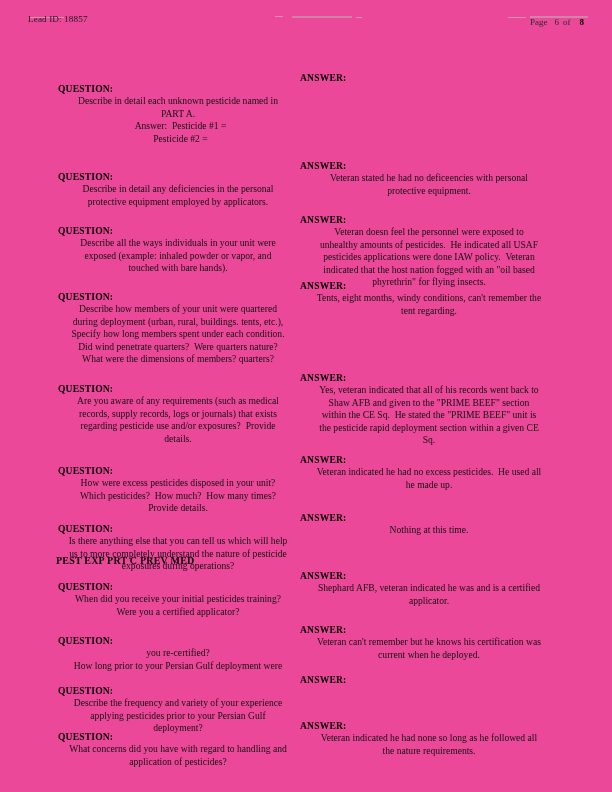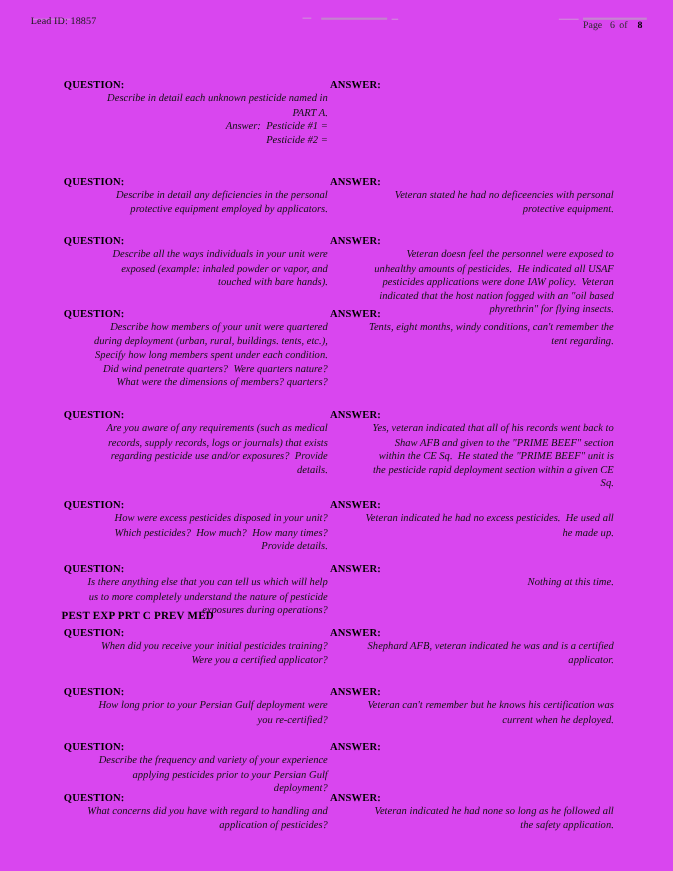--- a/index.html
+++ b/index.html
@@ -11,21 +11,21 @@
 
   body {
     font-family: "Liberation Serif", "DejaVu Serif", serif;
     color: #0d0d0d;
   }
 
   #page {
     position: relative;
     width: 612px;
     height: 792px;
-    background: #d946ef;
+    background: #ec4899;
     overflow: hidden;
   }
 
   
   .page-header {
     position: absolute;
     top: 14px;
     left: 0;
     width: 612px;
     height: 16px;
@@ -77,20 +77,21 @@
 
   .qa-row {
     position: relative;
     width: 612px;
   }
 
   .col-q {
     position: absolute;
     left: 58px;
     width: 240px;
+    margin-top: 11px;
   }
 
   .col-a {
     position: absolute;
     left: 300px;
     width: 258px;
   }
 
   .lbl {
     font-weight: bold;
@@ -99,22 +100,21 @@
     letter-spacing: 0.15px;
     color: #000;
     margin: 0;
   }
 
   .txt {
     font-size: 9.6px;
     line-height: 12.4px;
     color: #111;
     margin: 0;
-    text-align: right;
-    font-style: italic;
+    text-align: center;
   }
 
   .txt .ln { display: block; white-space: pre; }
 
   
   .sub-indent { padding-left: 5px; }
 
   
   .section-head {
     position: absolute;
@@ -288,22 +288,22 @@
           <div class="txt">
             <span class="ln">Shephard AFB, veteran indicated he was and is a certified</span>
             <span class="ln">applicator.</span>
           </div>
         </div>
       </div>
       <div class="qa-row" style="position: absolute; top: 552px; left: 0px; width: 612px;">
         <div class="col-q">
           <div class="lbl">QUESTION:</div>
           <div class="txt">
+            <span class="ln">you re-certified?</span>
             <span class="ln">How long prior to your Persian Gulf deployment were</span>
-            <span class="ln">you re-certified?</span>
           </div>
         </div>
         <div class="col-a">
           <div class="lbl">ANSWER:</div>
           <div class="txt">
             <span class="ln">Veteran can't remember but he knows his certification was</span>
             <span class="ln">current when he deployed.</span>
           </div>
         </div>
       </div>
@@ -325,20 +325,20 @@
           <div class="lbl">QUESTION:</div>
           <div class="txt">
             <span class="ln">What concerns did you have with regard to handling and</span>
             <span class="ln">application of pesticides?</span>
           </div>
         </div>
         <div class="col-a">
           <div class="lbl">ANSWER:</div>
           <div class="txt">
             <span class="ln">Veteran indicated he had none so long as he followed all</span>
-            <span class="ln">the safety application.</span>
+            <span class="ln">the nature requirements.</span>
           </div>
         </div>
       </div>
       <div class="section-head" style="top: 483px;">PEST EXP PRT C PREV MED</div>
     </div>
 
 </div>
 
 </body></html>

